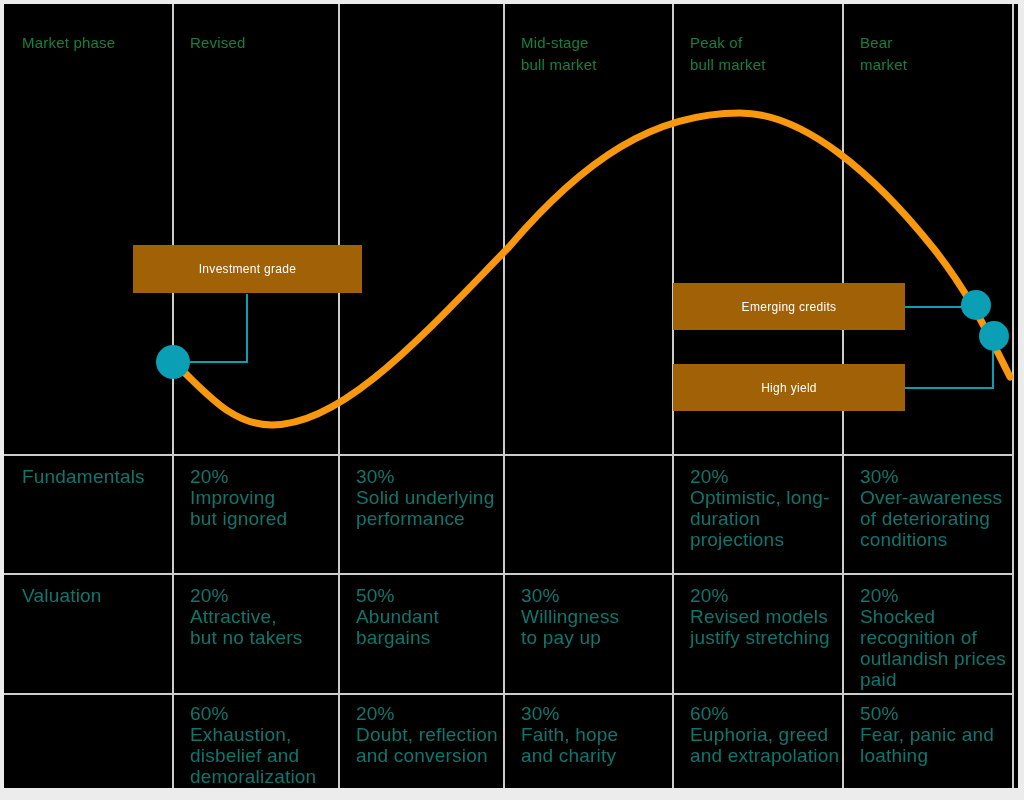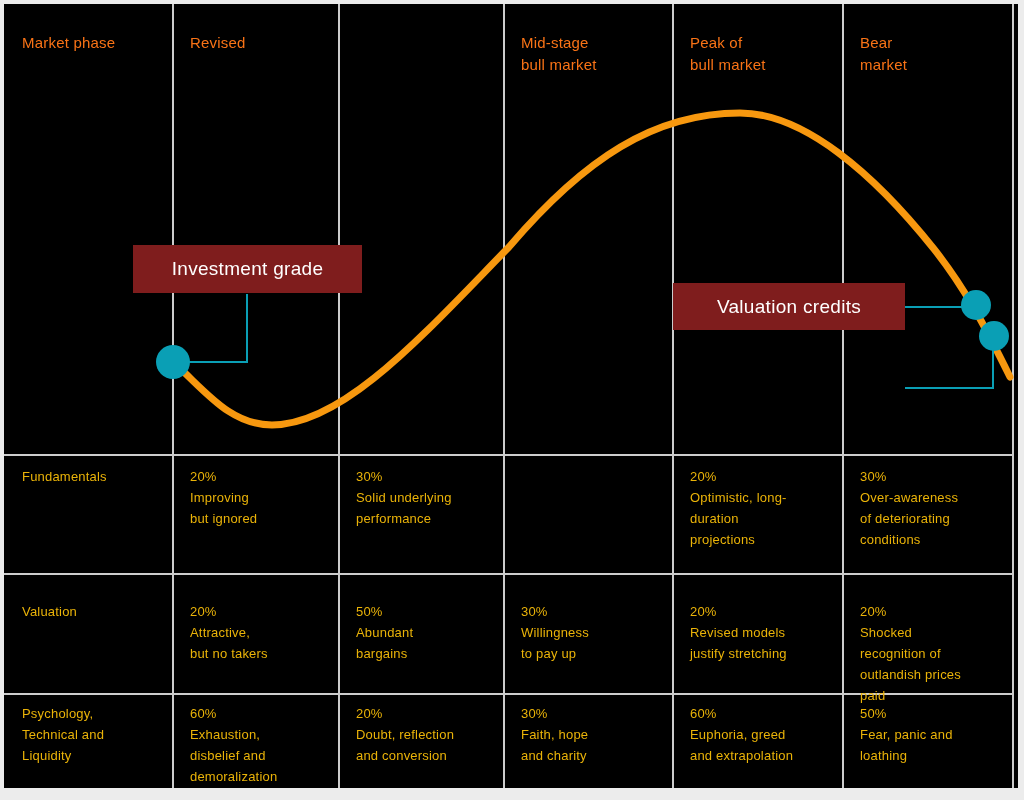--- a/index.html
+++ b/index.html
@@ -1,26 +1,26 @@
 <!DOCTYPE html>
 <html><head>
 <meta charset="utf-8">
 <style>
   html,body{margin:0;padding:0;}
   body{font-family:"Liberation Sans","DejaVu Sans",sans-serif;}
   .page{position:relative;width:1024px;height:800px;background:#ECECEC;overflow:hidden;}
   .panel{position:absolute;left:4px;top:4px;width:1014px;height:784px;background:#000;}
   .vline{position:absolute;top:0;width:2px;height:784px;background:#CCCCCC;}
   .hline{position:absolute;left:0;width:1010px;height:2px;background:#CCCCCC;}
-  .hdr{position:absolute;top:28px;color:#f97316;font-size:15px;line-height:22px;white-space:pre-line;letter-spacing:.2px;}
-  .cell{position:absolute;color:#eab308;font-size:13px;line-height:21px;white-space:pre-line;letter-spacing:.2px;}
+  .hdr{position:absolute;top:28px;color:#15803d;font-size:15px;line-height:22px;white-space:pre-line;letter-spacing:.2px;}
+  .cell{position:absolute;color:#0f766e;font-size:19px;line-height:21px;white-space:pre-line;letter-spacing:.2px;}
   .row1{top:462px;}
-  .row2{top:581px;margin-top:16px;}
+  .row2{top:581px;}
   .row3{top:699px;}
-  .callout{position:absolute;background:#7f1d1d;color:#FFF;font-size:19px;display:flex;align-items:center;justify-content:center;letter-spacing:.3px;}
+  .callout{position:absolute;background:#a16207;color:#FFF;font-size:12px;display:flex;align-items:center;justify-content:center;letter-spacing:.3px;}
   .svg-layer{position:absolute;left:0;top:0;pointer-events:none;}
 </style>
 </head>
 <body>
 
 <div class="page">
   <div class="panel">
 
     <div class="vline" style="left:168px"></div>
     <div class="vline" style="left:334px"></div>
@@ -49,21 +49,22 @@
                C 960 283, 980 320, 1006 373" fill="none" stroke="#F7980F" stroke-width="7" stroke-linecap="round"></path>
       <polyline points="169,358 243,358 243,290" fill="none" stroke="#0A9FB5" stroke-width="2"></polyline>
       <polyline points="901,303 972,303" fill="none" stroke="#0A9FB5" stroke-width="2"></polyline>
       <polyline points="989,336 989,384 901,384" fill="none" stroke="#0A9FB5" stroke-width="2"></polyline>
       <circle cx="169" cy="358" r="17" fill="#0A9FB5"></circle>
       <circle cx="972" cy="301" r="15" fill="#0A9FB5"></circle>
       <circle cx="990" cy="332" r="15" fill="#0A9FB5"></circle>
     </svg>
 
     <div class="callout" style="left:129px;top:241px;width:229px;height:48px">Investment grade</div>
-    <div class="callout" style="left:669px;top:279px;width:232px;height:47px">Valuation credits</div>
+    <div class="callout" style="left:669px;top:279px;width:232px;height:47px">Emerging credits</div>
+    <div class="callout" style="left:669px;top:360px;width:232px;height:47px">High yield</div>
 
     <div class="cell row1" style="left:18px">Fundamentals</div>
     <div class="cell row1" style="left:186px">20%
 Improving
 but ignored</div>
     <div class="cell row1" style="left:352px">30%
 Solid underlying
 performance</div>
     <div class="cell row1" style="left:686px">20%
 Optimistic, long-
@@ -86,23 +87,20 @@
 to pay up</div>
     <div class="cell row2" style="left:686px">20%
 Revised models
 justify stretching</div>
     <div class="cell row2" style="left:856px">20%
 Shocked
 recognition of
 outlandish prices
 paid</div>
 
-    <div class="cell row3" style="left:18px">Psychology,
-Technical and
-Liquidity</div>
     <div class="cell row3" style="left:186px">60%
 Exhaustion,
 disbelief and
 demoralization</div>
     <div class="cell row3" style="left:352px">20%
 Doubt, reflection
 and conversion</div>
     <div class="cell row3" style="left:517px">30%
 Faith, hope
 and charity</div>

